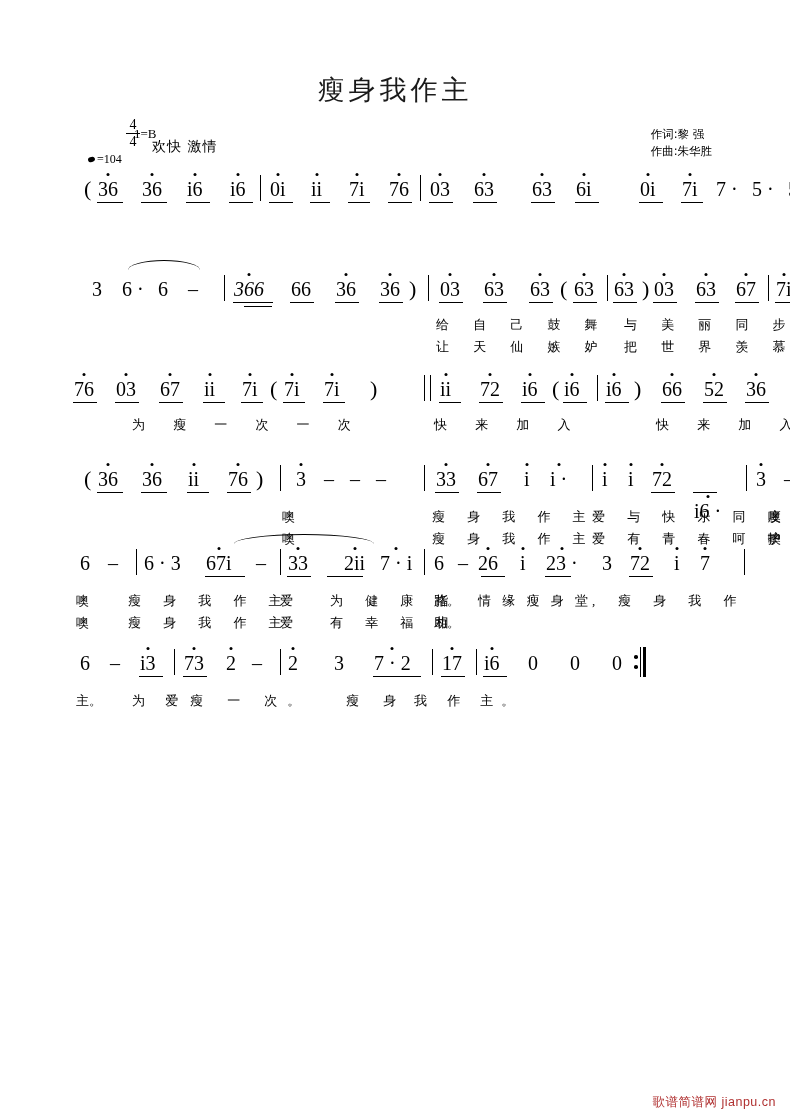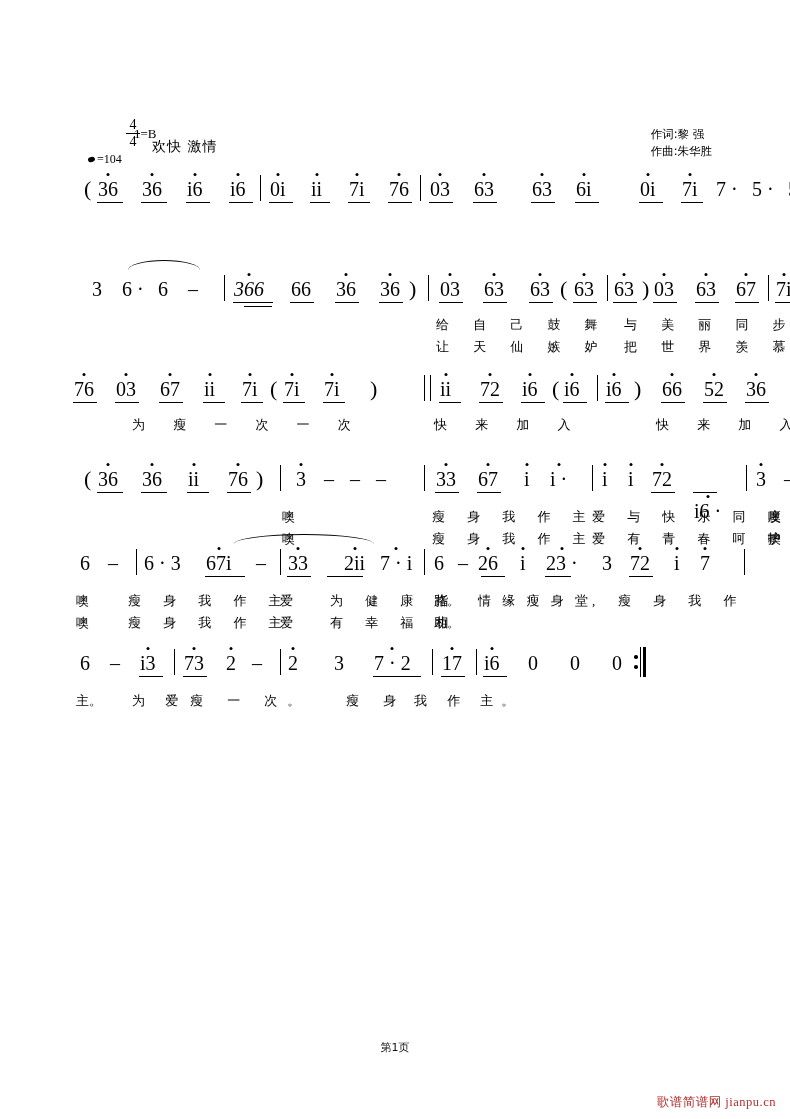--- a/index.html
+++ b/index.html
@@ -175,30 +175,31 @@
     text-align: center;
     font-size: 11px;
     font-family: "DejaVu Sans", sans-serif;
     color: #111;
   }
   .watermark {
     position: absolute;
     right: 14px;
     bottom: 8px;
     font-size: 12.5px;
-    font-family: Liberation Serif, serif;
+    font-family: Liberation Sans, sans-serif;
     color: #b03030;
     letter-spacing: 0.5px;
   }
 </style>
 </head>
 <body>
 
 <div class="sheet">
 
+  <div class="title">瘦身我作主</div>
 
   <div class="key-sig">1=B</div>
   <div class="meter">
     <span class="num">4</span>
     <span class="bar"></span>
     <span class="num">4</span>
   </div>
   <div class="mood">欢快  激情</div>
   <div class="tempo">
     <span class="notehead"></span><span>=104</span>
@@ -479,16 +480,15 @@
     </div>
     <div class="lyr" style="top:40px; left:84px;">
       <span style="position:absolute; left:-8px;">主。</span>
       <span style="position:absolute; left:48px; letter-spacing:8px;">为 爱</span>
       <span style="position:absolute; left:106px; letter-spacing:10px;">瘦 一 次。</span>
       <span style="position:absolute; left:262px; letter-spacing:10px;">瘦 身</span>
       <span style="position:absolute; left:330px; letter-spacing:8px;">我 作 主。</span>
     </div>
   </div>
 
-  <div class="page-num">第1页</div>
   <div class="watermark">歌谱简谱网 jianpu.cn</div>
 
 </div>
 
 </body></html>

